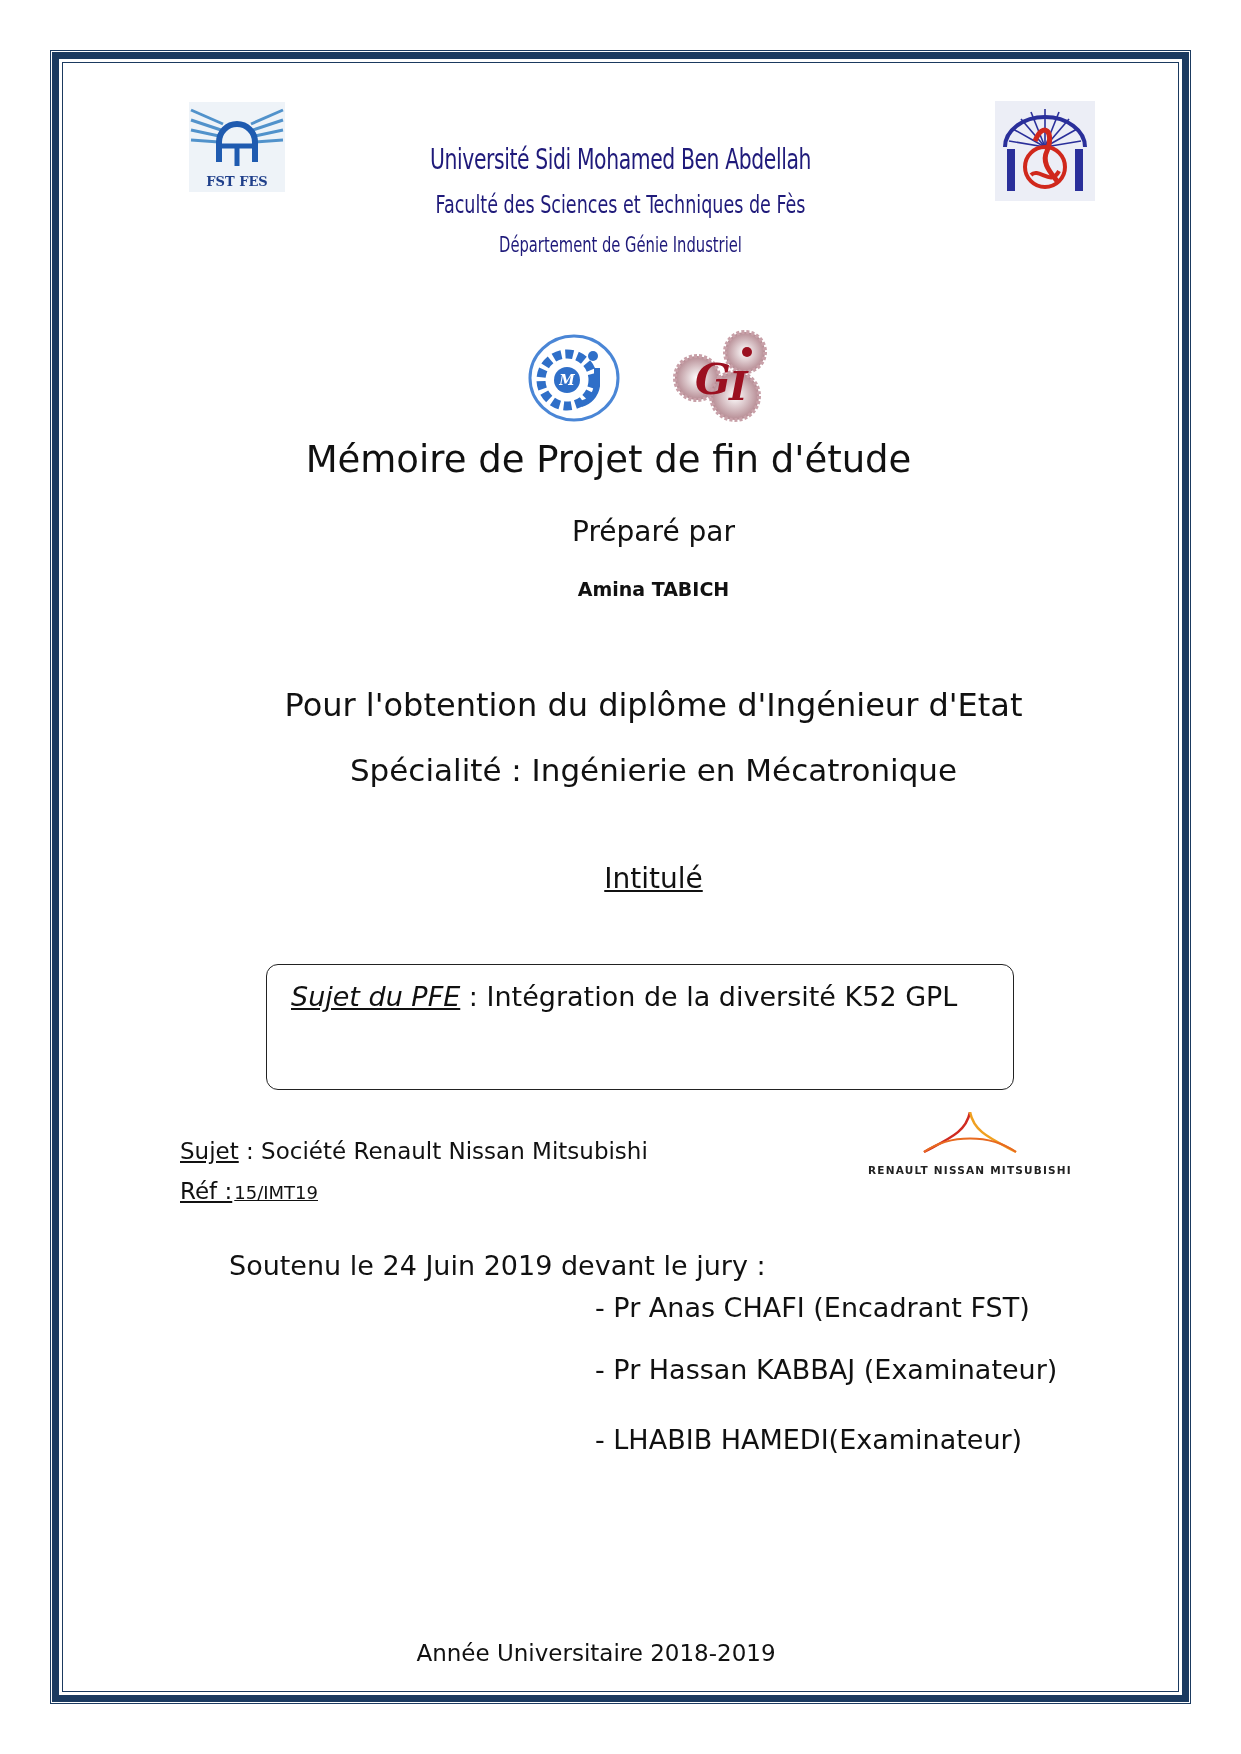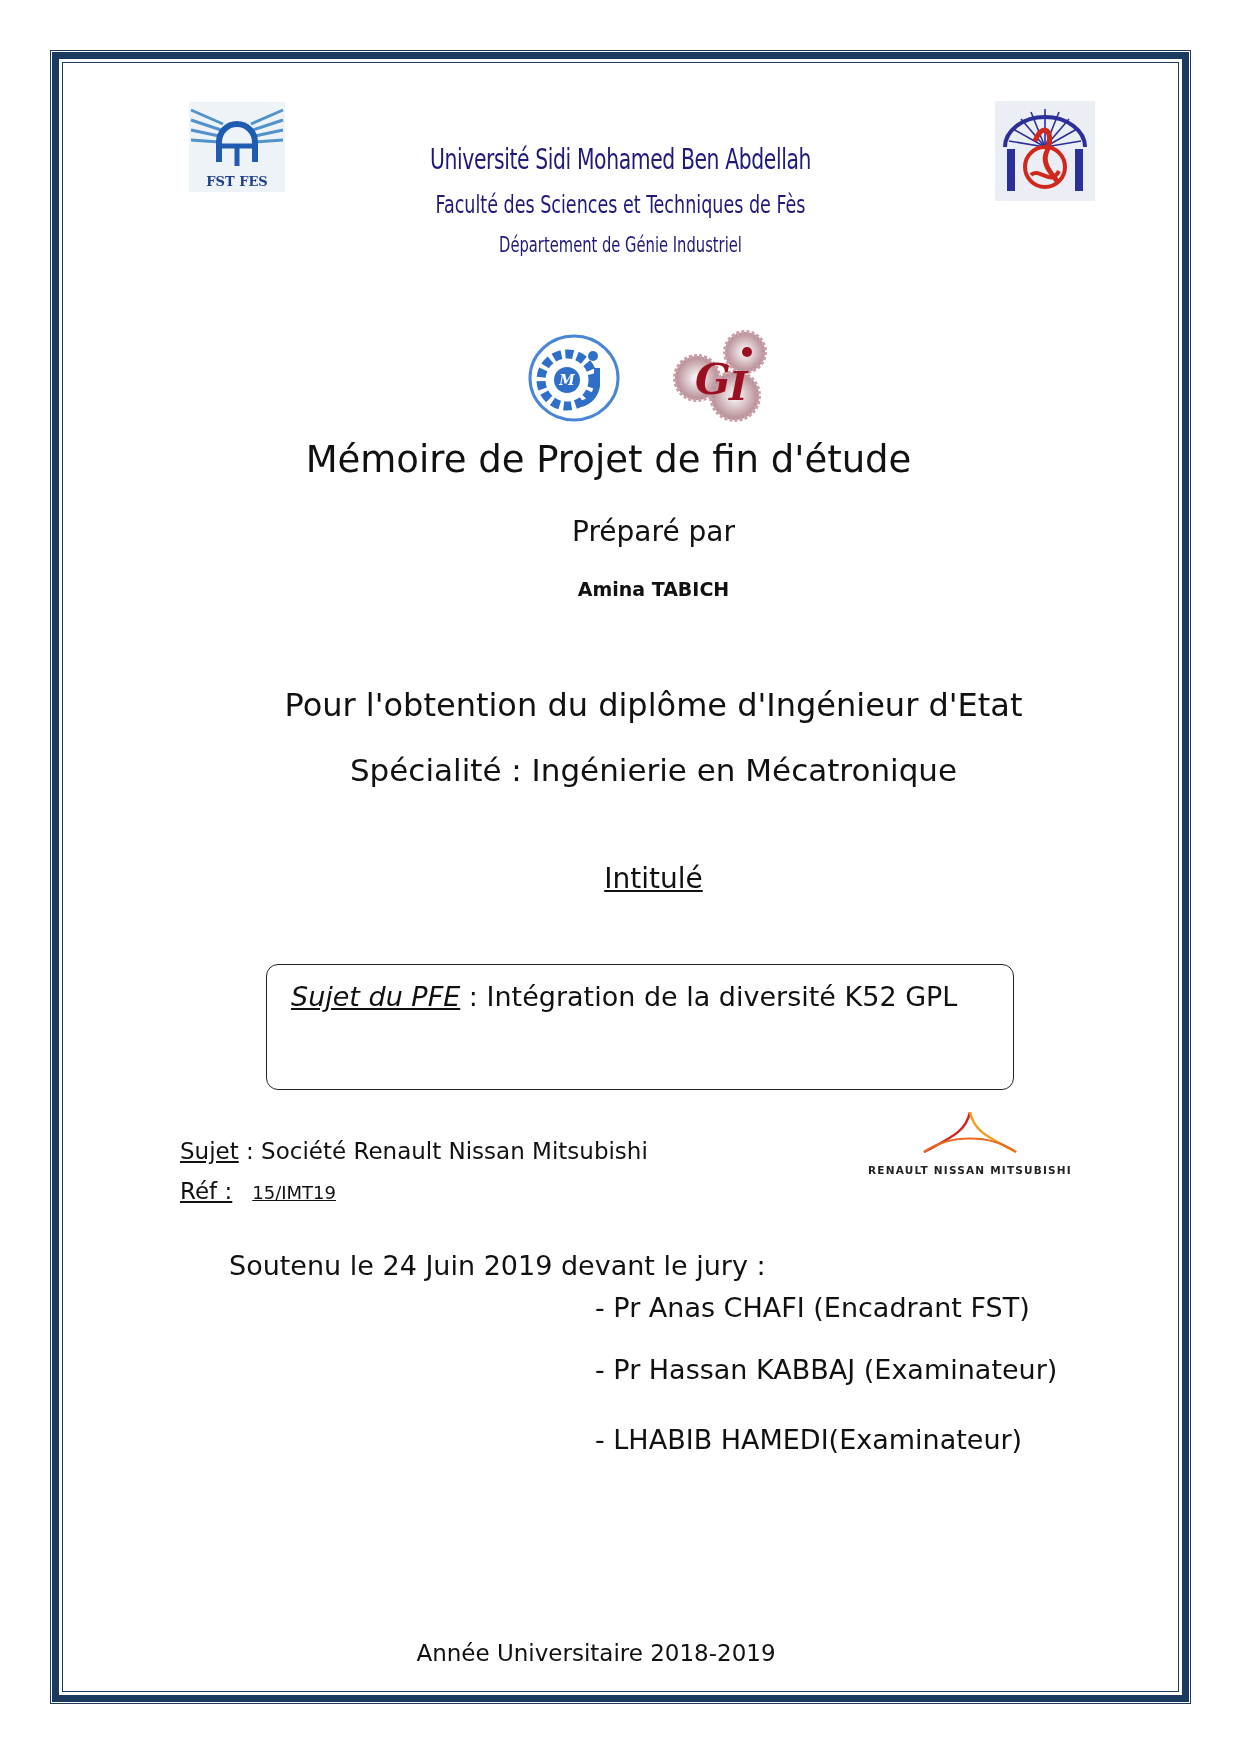--- a/index.html
+++ b/index.html
@@ -36,21 +36,21 @@
 
   .subject-box { position: absolute; left: 266px; top: 922px; width: 748px; height: 126px;
                  box-sizing: border-box; border: 1.5px solid #222; border-radius: 12px; margin-top: 42px; }
   .subject-line1 { position: absolute; left: 24px; top: 16px; font-size: 27px; white-space: nowrap; }
   .subject-line2 { position: absolute; left: 24px; top: 70px; font-size: 27px; white-space: nowrap; }
   .subject-label { font-style: italic; text-decoration: underline; }
 
   .lieu { left: 147px; top: 1138px; font-size: 23px; white-space: nowrap; }
   .ref { left: 147px; top: 1178px; font-size: 23px; white-space: nowrap; }
   .u { text-decoration: underline; }
-  .ref-val { font-size: 18px; text-decoration: underline; margin-left: 20px; }
+  .ref-val { font-size: 18px; text-decoration: underline; margin-left: 2px; }
 
   .rnm-logo { left: 860px; top: 1112px; width: 220px; height: 70px; }
   .rnm-text { position: absolute; left: 0; top: 52px; width: 220px; text-align: center;
               font-size: 10.5px; letter-spacing: 1.2px; color: #222; font-weight: bold; }
 
   .soutenu { left: 196px; top: 1250px; font-size: 27px; white-space: nowrap; }
   .jury { left: 562px; font-size: 27px; white-space: nowrap; }
   .jury0 { top: 1292px; }
   .jury1 { top: 1354px; }
   .jury2 { top: 1424px; }

